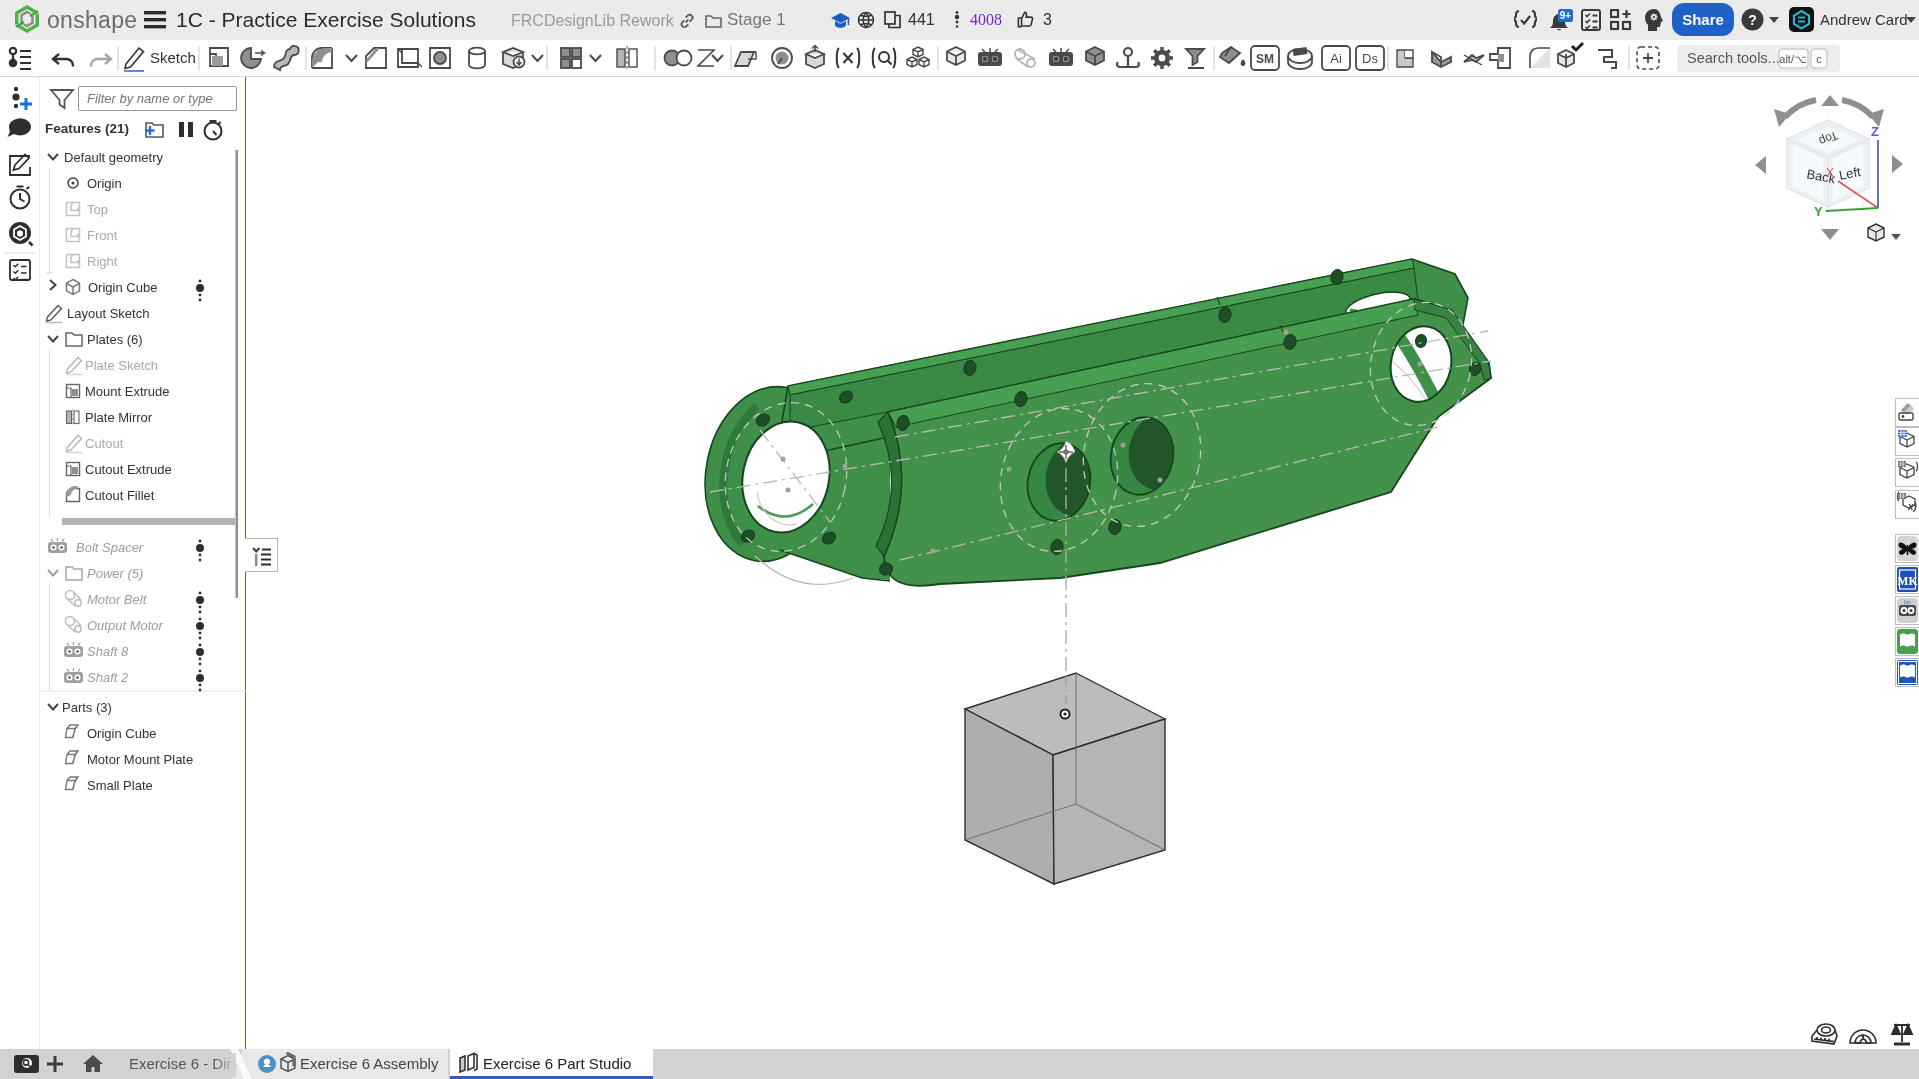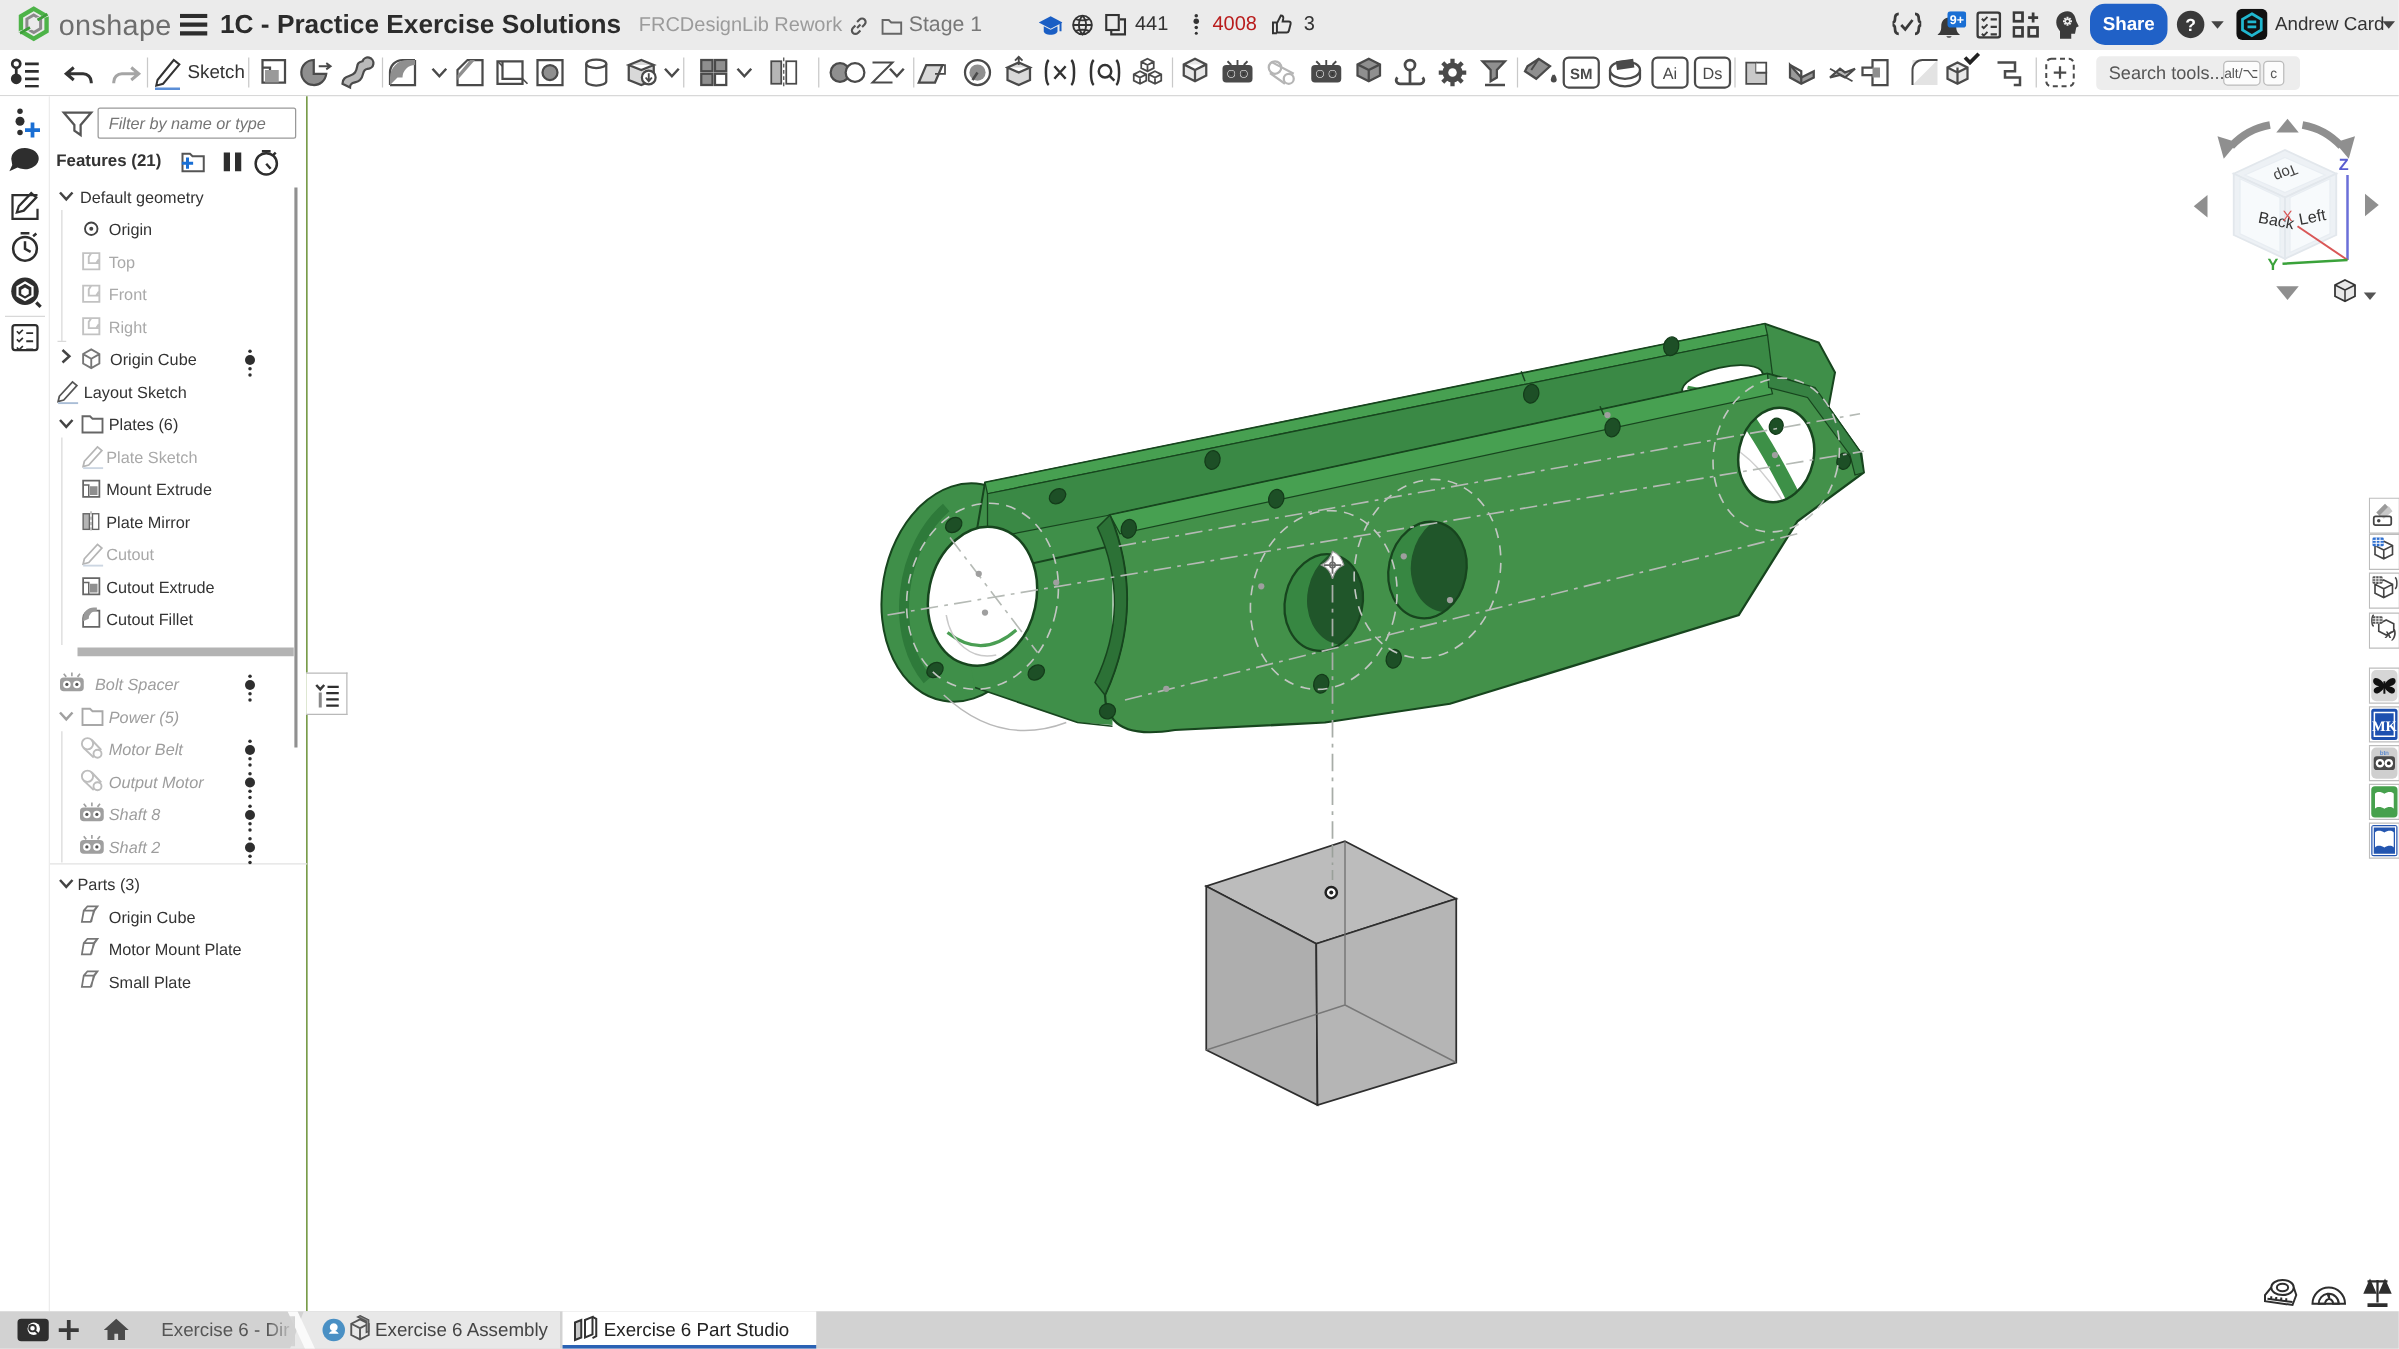--- a/index.html
+++ b/index.html
@@ -195,21 +195,21 @@
     <path d="M2 8 L14 15 V29" fill="none" stroke="#4db348" stroke-width="0"></path>
     <path d="M26 8 L14 12 M14 18 L2 22" stroke="#ebebeb" stroke-width="2.2"></path>
     <path d="M25 7.4 L17 12 M11 18 L3 22.6" stroke="#3e9e3a" stroke-width="2.2"></path>
   </svg>
   <div class="abs" style="left:47px;top:7px;font-size:23px;color:#6d6d6d;letter-spacing:0.3px;">onshape</div>
   <svg class="abs" style="left:144px;top:11px" width="22" height="18" viewBox="0 0 22 18">
     <rect x="0" y="0" width="22" height="3.4" fill="#2d2d2d"></rect>
       <rect x="0" y="7" width="22" height="3.4" fill="#2d2d2d"></rect>
       <rect x="0" y="14" width="22" height="3.4" fill="#2d2d2d"></rect>
   </svg>
-  <div class="abs" style="left:176px;top:8px;font-size:21px;font-weight:bold;color:#2b2b2b;">1C - Practice Exercise Solutions</div>
+  <div class="abs" style="left:176px;top:8px;font-size:21px;font-weight:normal;color:#2b2b2b;">1C - Practice Exercise Solutions</div>
   <div class="abs" style="left:511px;top:12px;font-size:16px;color:#9b9b9b;">FRCDesignLib Rework</div>
 
   <svg class="abs" style="left:679px;top:13px" width="16" height="16" viewBox="0 0 24 24" fill="none" stroke="#555" stroke-width="2.6">
     <path d="M10 14 L14 10 M8 11 l-3 3 a4.2 4.2 0 0 0 6 6 l3 -3 M16 13 l3 -3 a4.2 4.2 0 0 0 -6 -6 l-3 3"></path>
   </svg>
 
   <svg class="abs" style="left:705px;top:13px" width="17" height="15" viewBox="0 0 17 15" fill="none" stroke="#666" stroke-width="1.6">
     <path d="M1 3 h5 l2 2 h8 v9 h-15 z"></path>
   </svg>
   <div class="abs" style="left:727px;top:10px;font-size:17px;color:#777;">Stage 1</div>
@@ -230,21 +230,21 @@
     <rect x="1" y="1" width="10" height="12"></rect>
     <path d="M5 13 v3.5 h11 v-12 h-4"></path>
   </svg>
   <div class="abs" style="left:908px;top:11px;font-size:16px;color:#333;">441</div>
   <svg class="abs" style="left:953px;top:10px" width="8" height="20" viewBox="0 0 8 20" fill="#333">
     <circle cx="4" cy="2.5" r="1.4"></circle>
       <circle cx="4" cy="7" r="2.2"></circle>
       <circle cx="4" cy="12" r="1.4"></circle>
       <circle cx="4" cy="16.5" r="1.2"></circle>
   </svg>
-  <div class="abs" style="left:970px;top:11px;font-size:16px;color:#b91c1c;">4008</div>
+  <div class="abs" style="left:970px;top:11px;font-size:16px;color:#6d28d9;font-family:Liberation Serif, serif;">4008</div>
 
   <svg class="abs" style="left:1016px;top:10px" width="19" height="19" viewBox="0 0 24 24" fill="none" stroke="#333" stroke-width="2">
     <path d="M7 10 v11 M7 11 l4 -8 c2 0 2.6 1.4 2.4 3 l-0.6 3 h6 c1.6 0 2.4 1.2 2 2.6 l-1.8 7 c-0.3 1 -1 1.6 -2 1.6 h-10 M7 21 h-4 v-11 h4"></path>
   </svg>
   <div class="abs" style="left:1043px;top:11px;font-size:16px;color:#333;">3</div>
 
   <svg class="abs" style="left:1514px;top:9px" width="23" height="22" viewBox="0 0 23 22" fill="none" stroke="#3a3a3a" stroke-width="2.2">
     <path d="M5 2 c-2.5 0 -3 2 -3 4 c0 2 -1 3 -2 3 v2 c1 0 2 1 2 3 c0 2 0.5 4 3 4 M18 2 c2.5 0 3 2 3 4 c0 2 1 3 2 3 v2 c-1 0 -2 1 -2 3 c0 2 -0.5 4 -3 4"></path>
     <path d="M7 11 l3.2 3.5 L16 7"></path>
   </svg>

